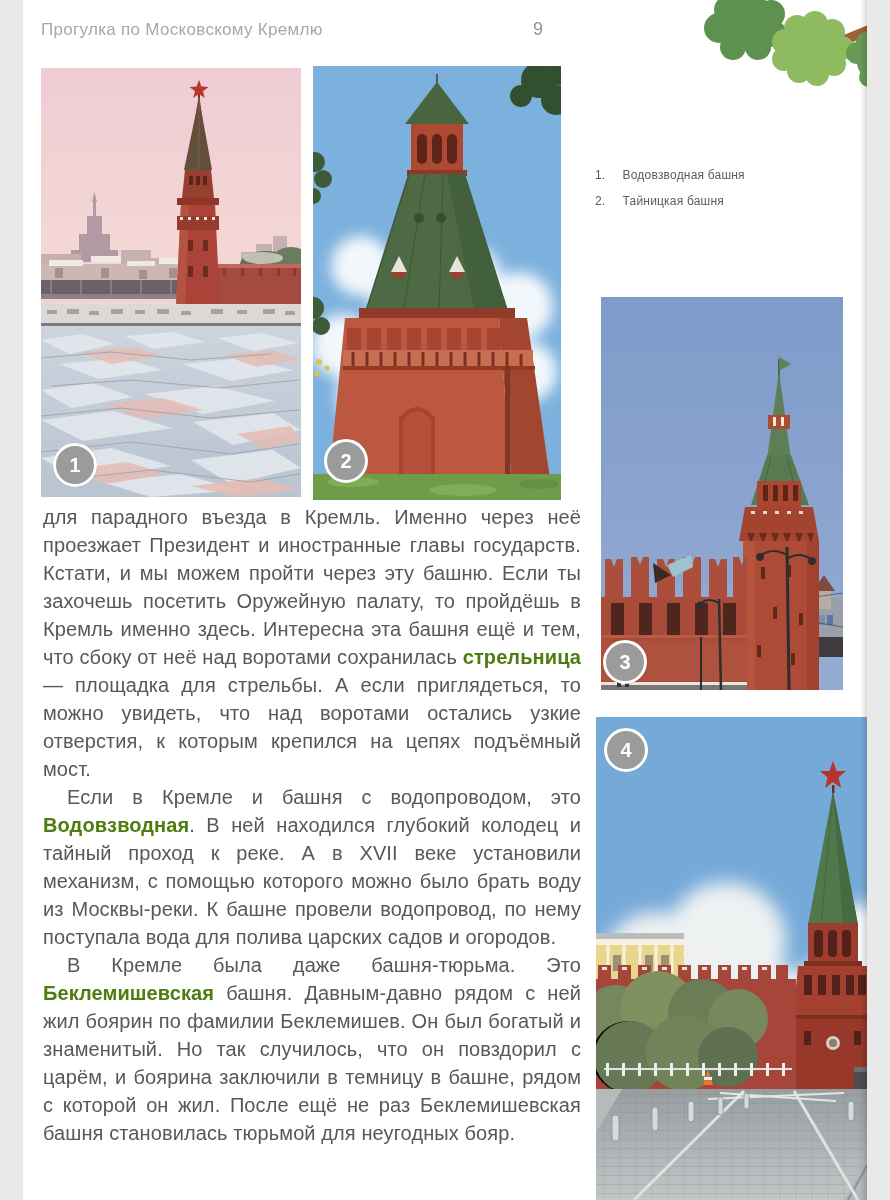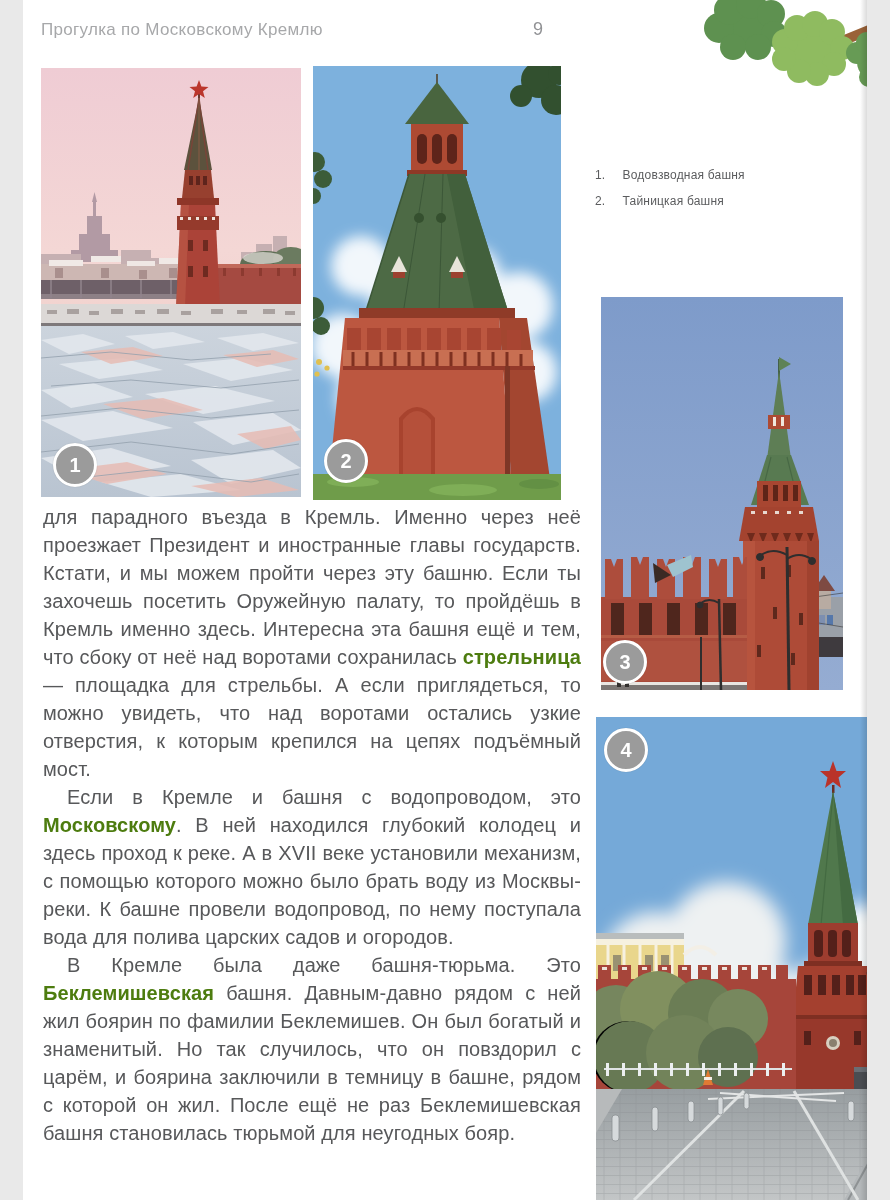--- a/index.html
+++ b/index.html
@@ -669,18 +669,18 @@
     </svg>
   </div>
 
   <div class="badge badge1">1</div>
   <div class="badge badge2">2</div>
   <div class="badge badge3">3</div>
   <div class="badge badge4">4</div>
 
   <div class="body-text">
     <p><span>для парадного въезда в Кремль. Именно через неё проезжает Президент и иностранные главы государств. Кстати, и мы можем пройти через эту башню. Если ты захочешь посетить Оружейную палату, то пройдёшь в Кремль именно здесь. Интересна эта башня ещё и тем, что сбоку от неё над воротами сохранилась </span><span class="b">стрельница</span><span> — площадка для стрельбы. А если приглядеться, то можно увидеть, что над воротами остались узкие отверстия, к которым крепился на цепях подъёмный мост.</span></p>
-    <p class="ind"><span>Если в Кремле и башня с водопроводом, это </span><span class="b">Московскому</span><span>. В ней находился глубокий колодец и здесь проход к реке. А в XVII веке установили механизм, с помощью которого можно было брать воду из Москвы-реки. К башне провели водопровод, по нему поступала вода для полива царских садов и огородов.</span></p>
+    <p class="ind"><span>Если в Кремле и башня с водопроводом, это </span><span class="b">Водовзводная</span><span>. В ней находился глубокий колодец и тайный проход к реке. А в XVII веке установили механизм, с помощью которого можно было брать воду из Москвы-реки. К башне провели водопровод, по нему поступала вода для полива царских садов и огородов.</span></p>
     <p class="ind"><span>В Кремле была даже башня-тюрьма. Это </span><span class="b">Беклемишевская</span><span> башня. Давным-давно рядом с ней жил боярин по фамилии Беклемишев. Он был богатый и знаменитый. Но так случилось, что он повздорил с царём, и боярина заключили в темницу в башне, рядом с которой он жил. После ещё не раз Беклемишевская башня становилась тюрьмой для неугодных бояр.</span></p>
   </div>
 
   <div class="edge-shade"></div>
 </div>
 
 </body></html>

